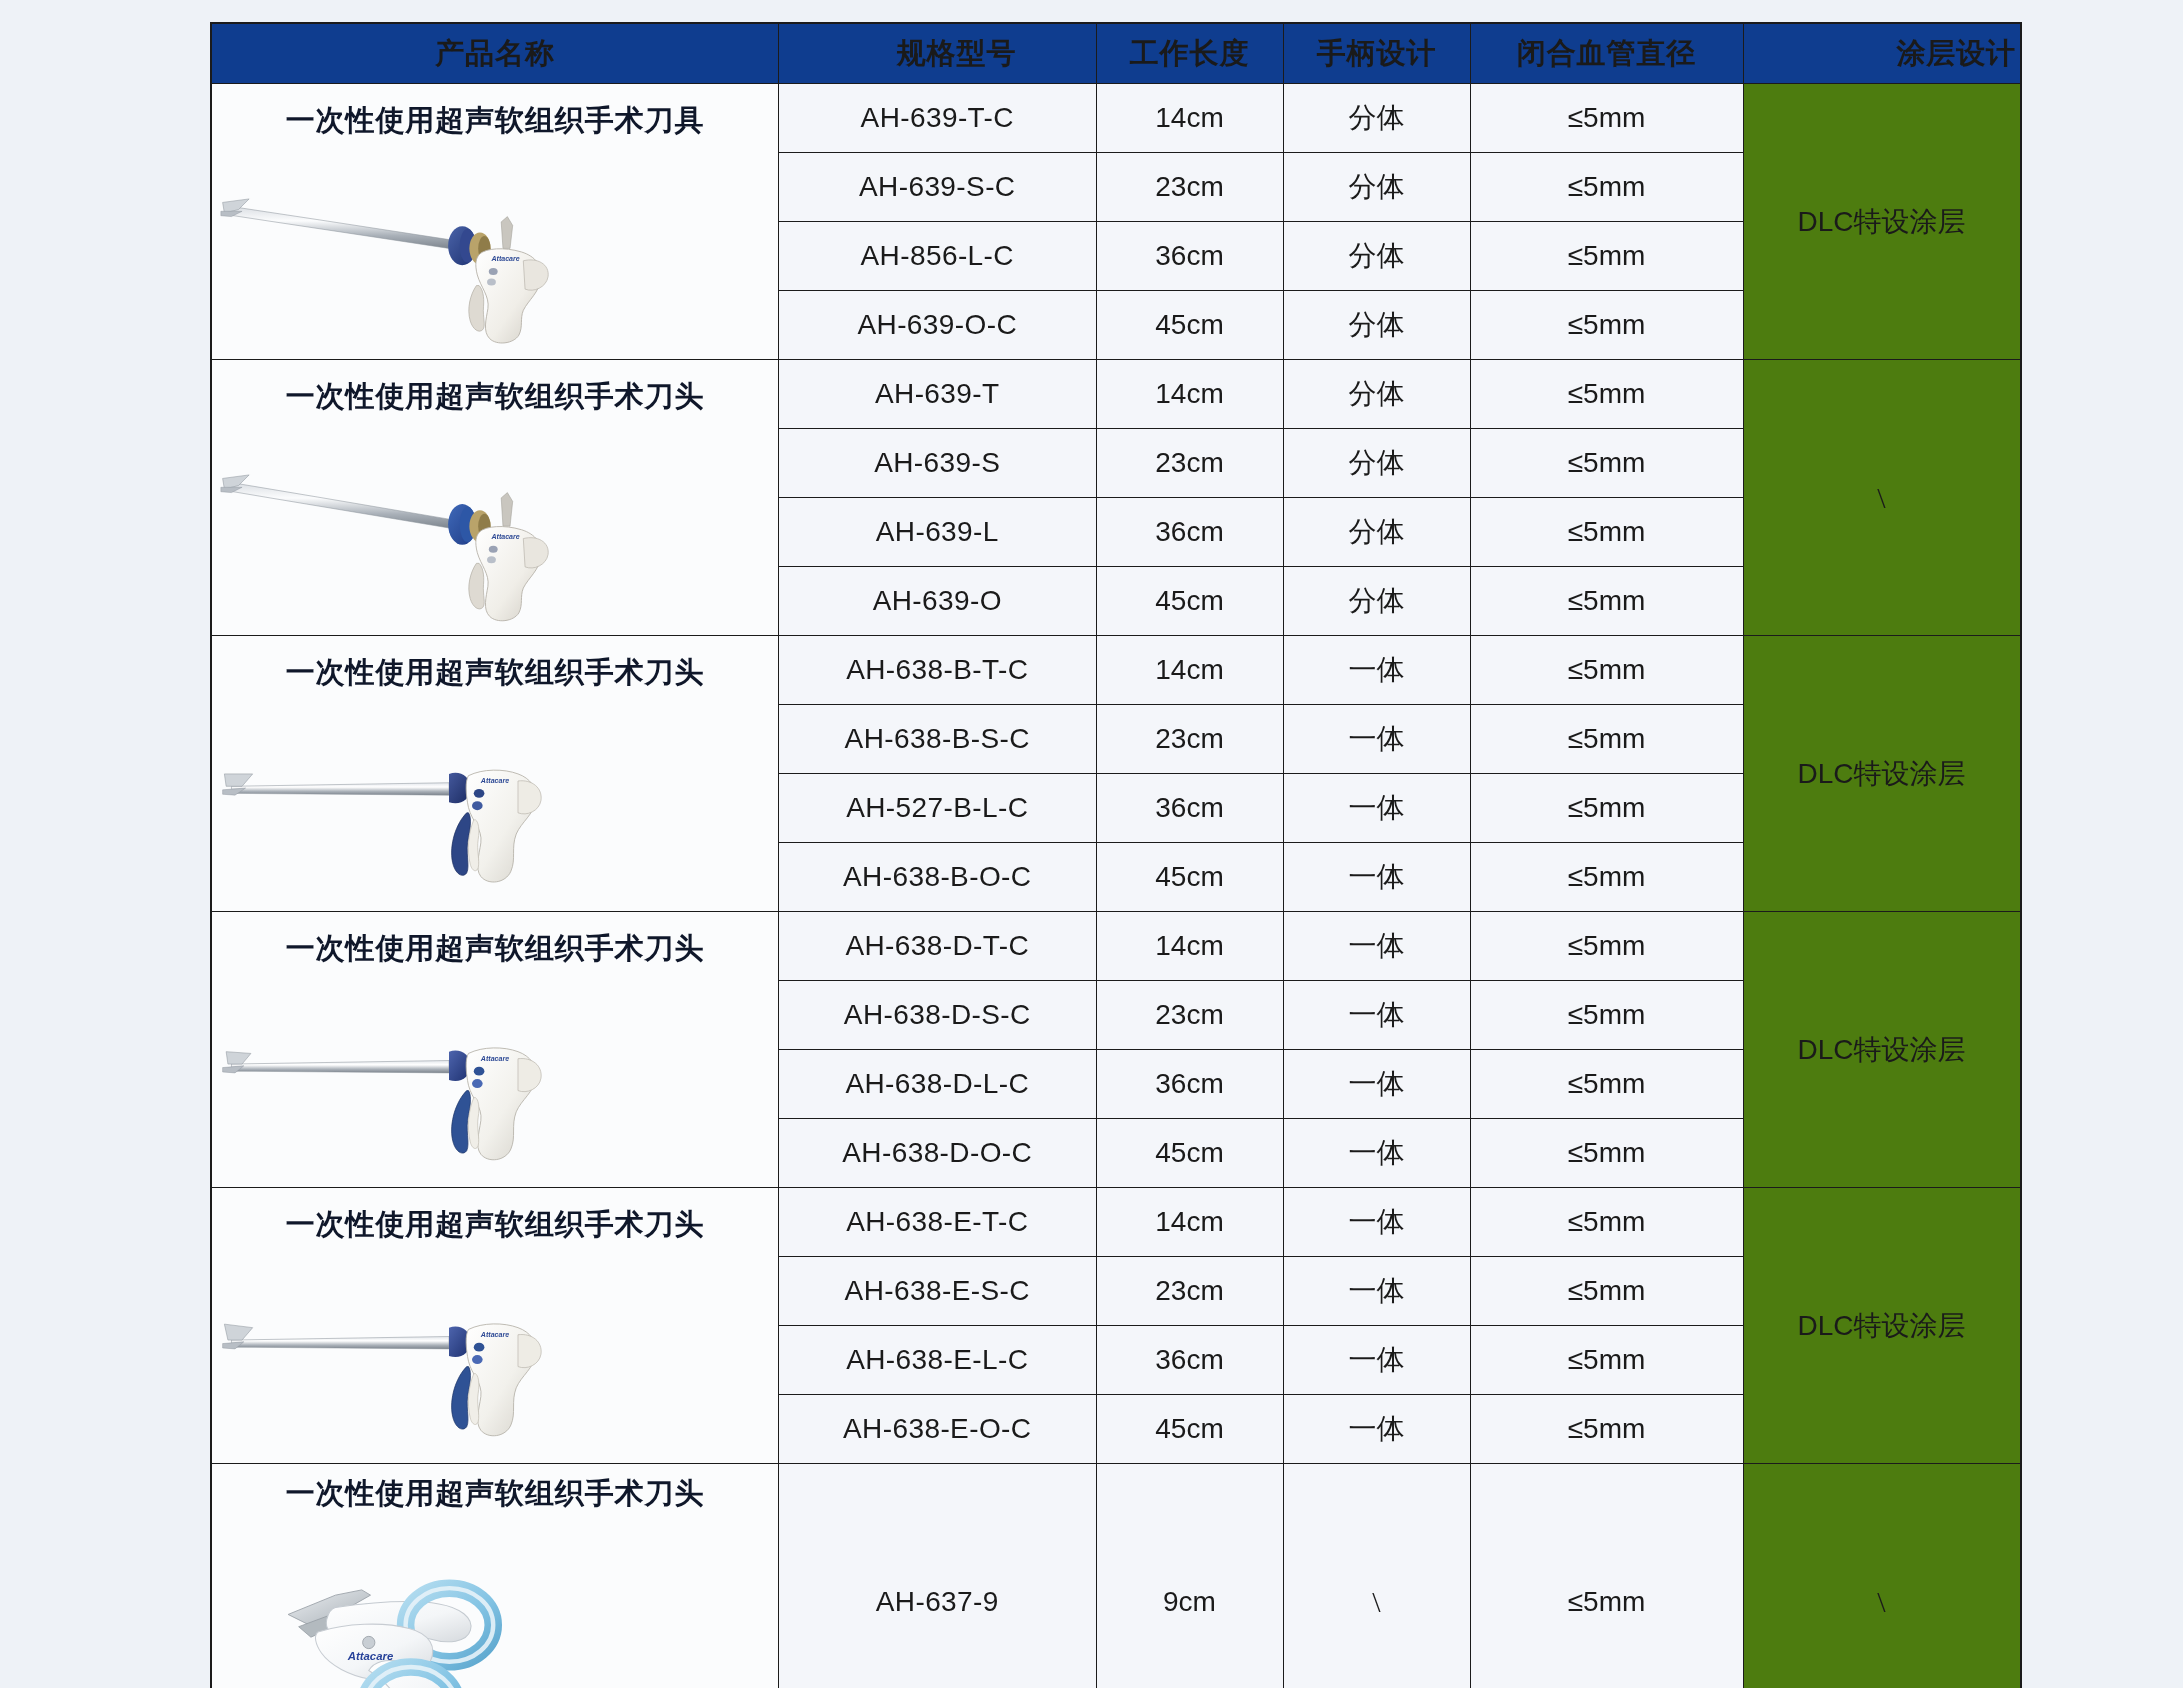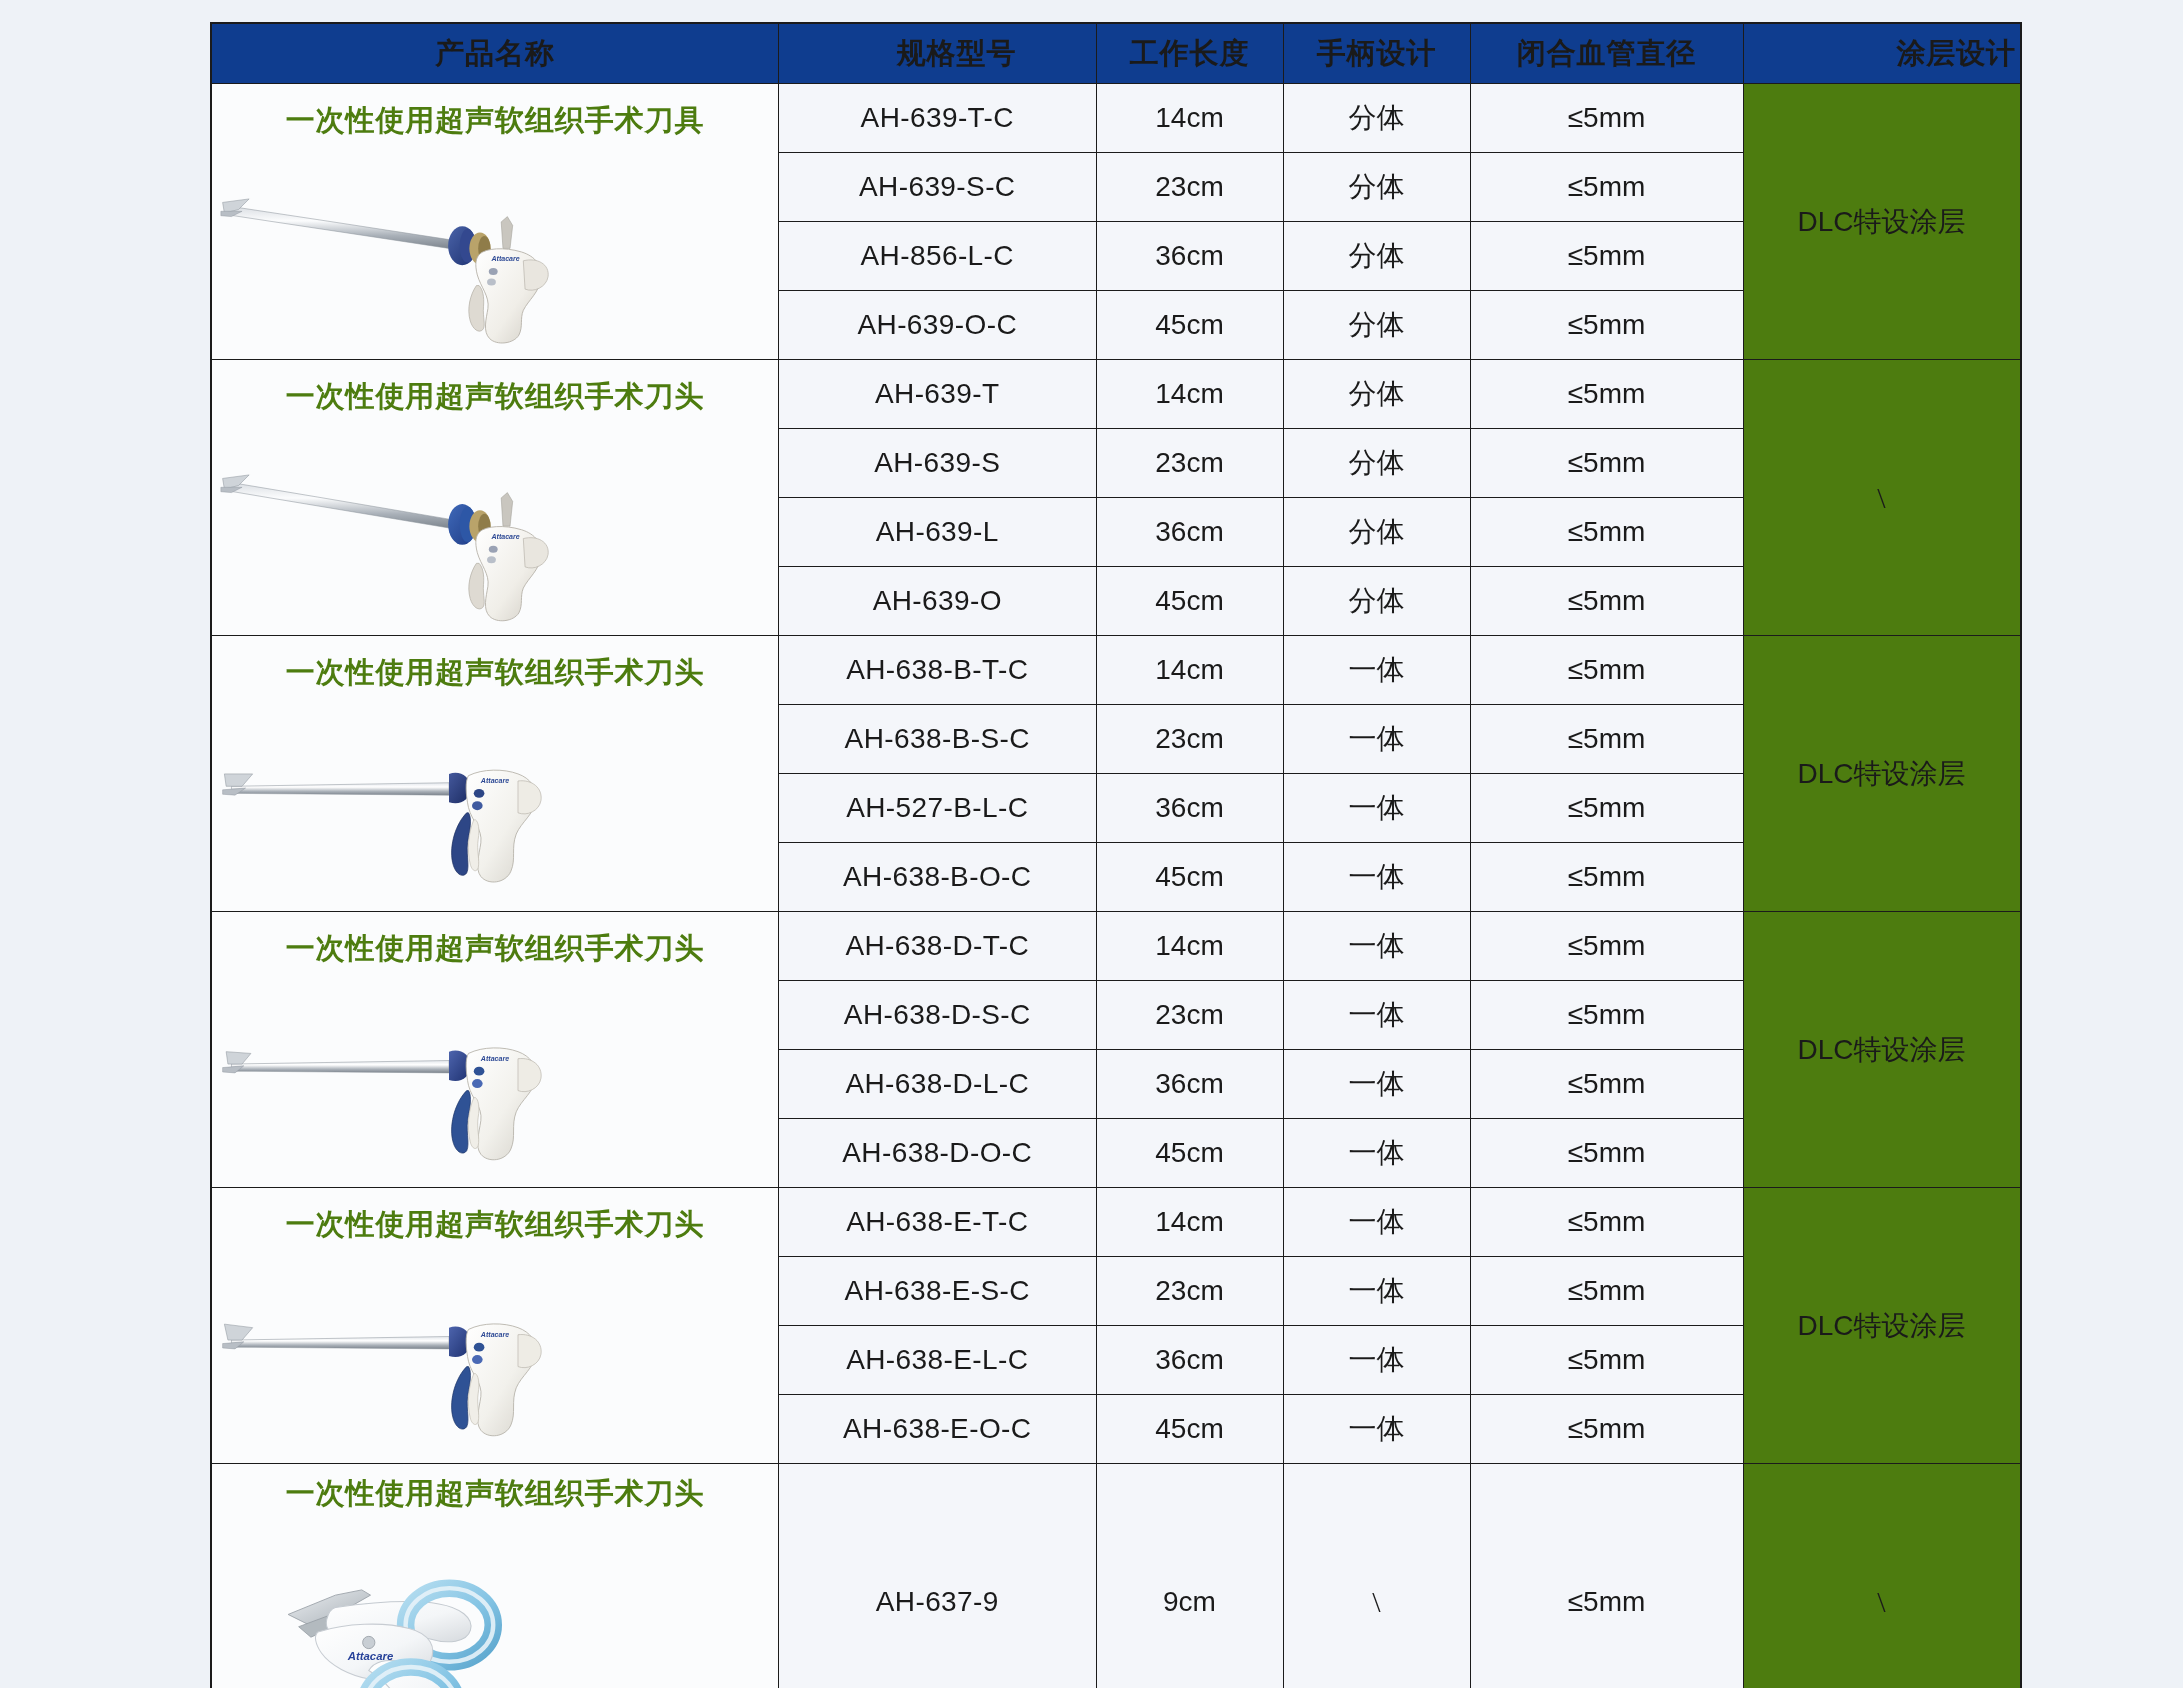--- a/index.html
+++ b/index.html
@@ -89,21 +89,21 @@
     position: relative;
     width: 100%;
     height: 100%;
     min-height: 262px;
   }
   .prod-label {
     display: block;
     text-align: center;
     font-size: 29px;
     font-weight: bold;
-    color: #4d7c0f;
+    color: #0f172a;
     padding-top: 12.2px;
     letter-spacing: 0.9px;
     line-height: 1.2;
   }
   .prod-art {
     position: relative;
     width: 100%;
     height: calc(100% - 49px);
     min-height: 166px;
   }

